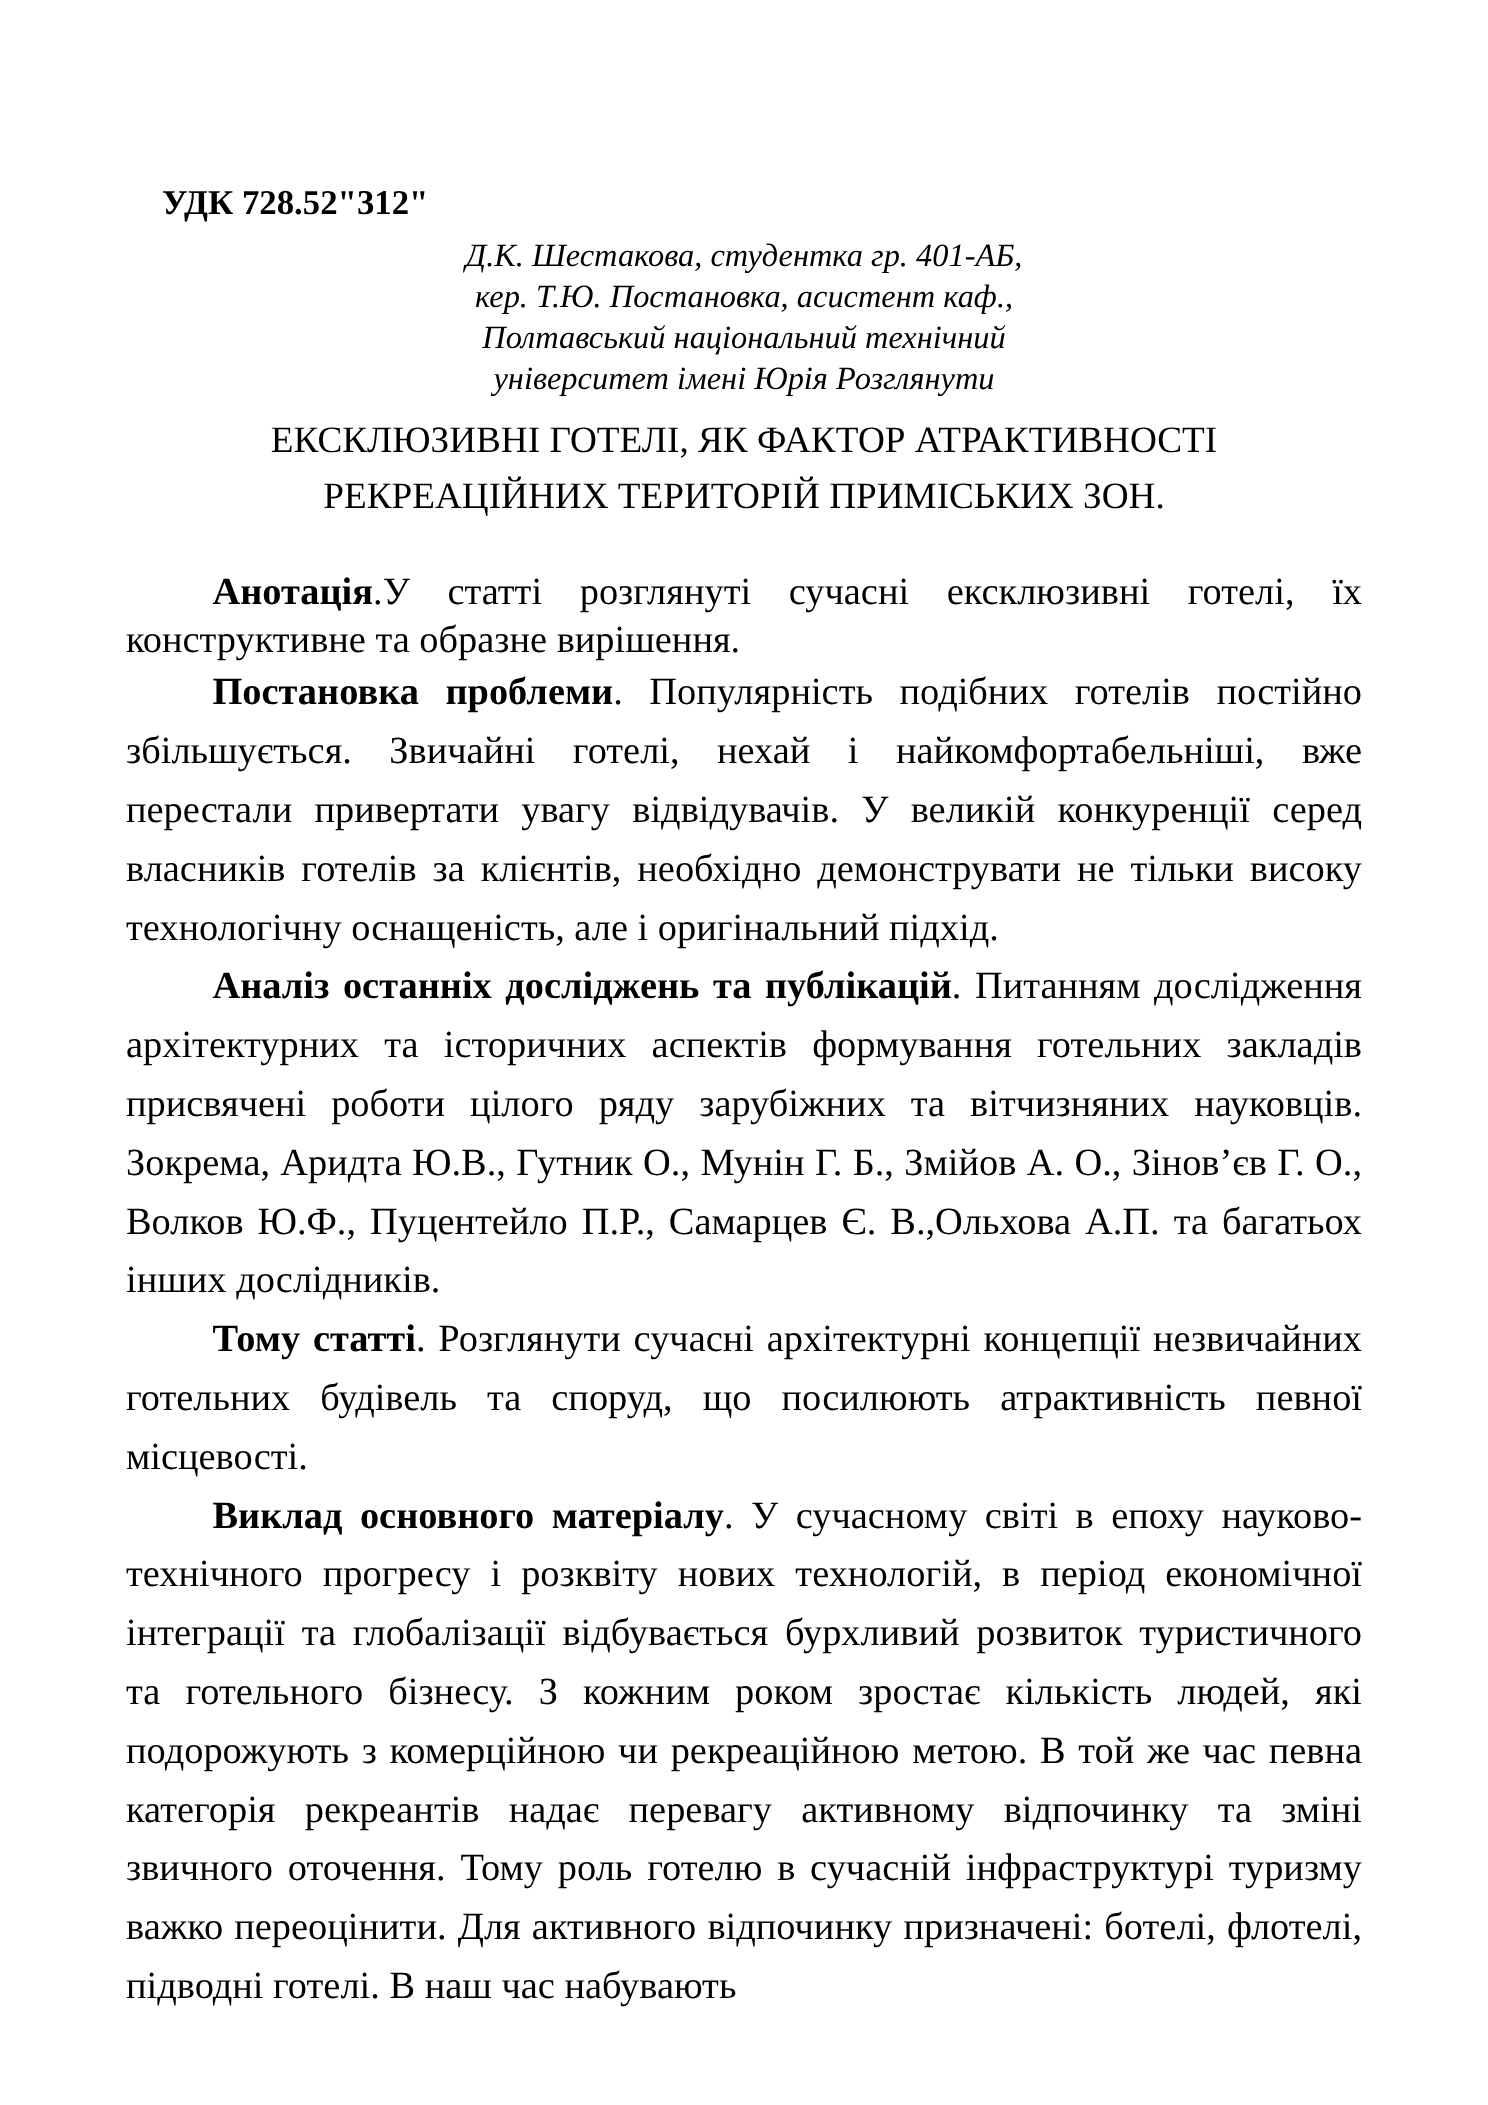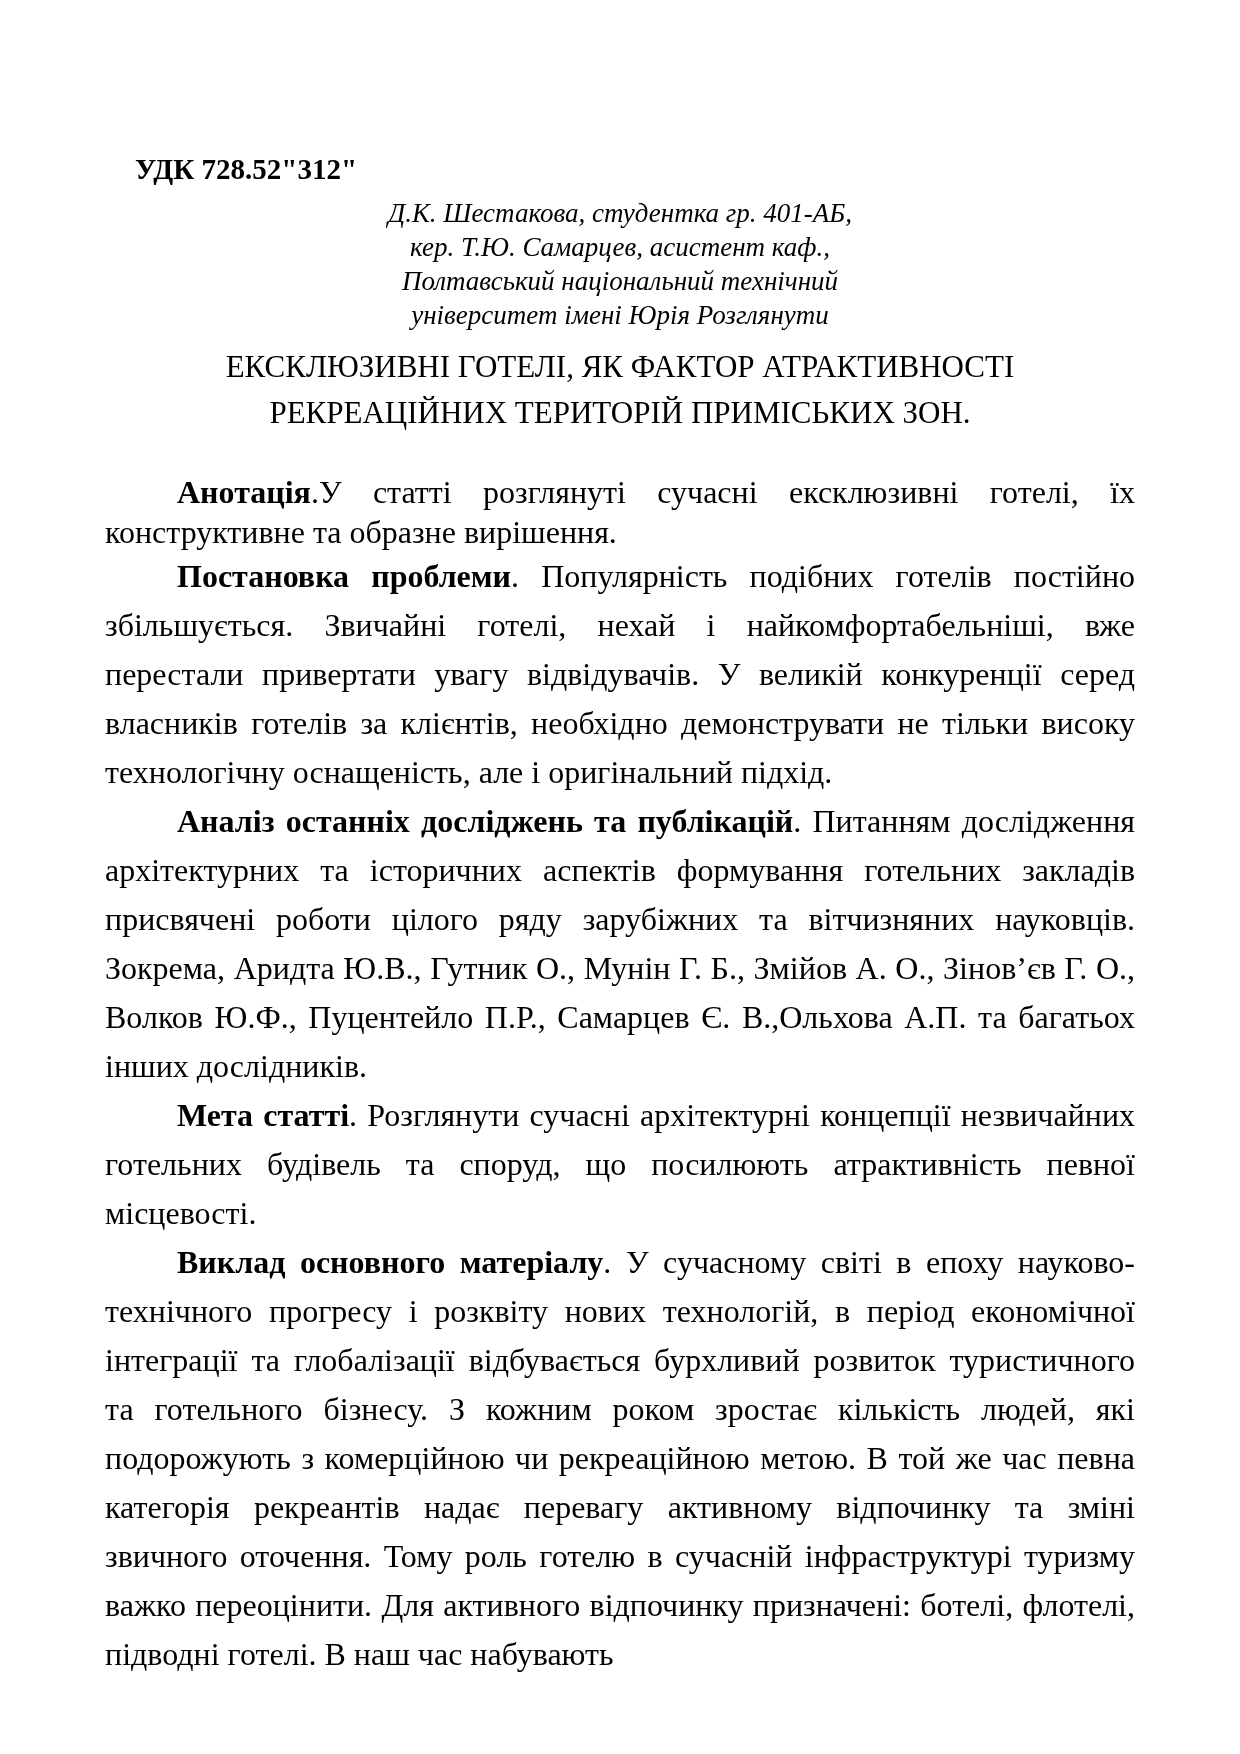--- a/index.html
+++ b/index.html
@@ -53,31 +53,31 @@
 </style>
 </head>
 <body>
 
 <div class="page">
 
   <p class="udc">УДК 728.52"312"</p>
 
   <div class="authors">
     <div>Д.К. Шестакова, студентка гр. 401-АБ,</div>
-    <div>кер. Т.Ю. Самарцев, асистент каф.,</div>
+    <div>кер. Т.Ю. Постановка, асистент каф.,</div>
     <div>Полтавський національний технічний</div>
     <div>університет імені Юрія Розглянути</div>
   </div>
 
   <h1 class="title">ЕКСКЛЮЗИВНІ ГОТЕЛІ, ЯК ФАКТОР АТРАКТИВНОСТІ РЕКРЕАЦІЙНИХ ТЕРИТОРІЙ ПРИМІСЬКИХ ЗОН.</h1>
 
   <p class="para tight"><span class="lead">Анотація</span><span>.У статті розглянуті сучасні ексклюзивні готелі, їх конструктивне та образне вирішення.</span></p>
 
 
   <p class="para"><span class="lead">Постановка проблеми</span><span>. Популярність подібних готелів постійно збільшується. Звичайні готелі, нехай і найкомфортабельніші, вже перестали привертати увагу відвідувачів. У великій конкуренції серед власників готелів за клієнтів, необхідно демонструвати не тільки високу технологічну оснащеність, але і оригінальний підхід.</span></p>
 
   <p class="para"><span class="lead">Аналіз останніх досліджень та публікацій</span><span>. Питанням дослідження архітектурних та історичних аспектів формування готельних закладів присвячені роботи цілого ряду зарубіжних та вітчизняних науковців. Зокрема, Аридта Ю.В., Гутник О., Мунін Г. Б., Змійов А. О., Зінов’єв Г. О., Волков Ю.Ф., Пуцентейло П.Р., Самарцев Є. В.,Ольхова А.П. та багатьох інших дослідників.</span></p>
 
-  <p class="para"><span class="lead">Мета статті</span><span>. Розглянути сучасні архітектурні концепції незвичайних готельних будівель та споруд, що посилюють атрактивність певної місцевості.</span></p>
+  <p class="para"><span class="lead">Тому статті</span><span>. Розглянути сучасні архітектурні концепції незвичайних готельних будівель та споруд, що посилюють атрактивність певної місцевості.</span></p>
 
   <p class="para"><span class="lead">Виклад основного матеріалу</span><span>. У сучасному світі в епоху науково-технічного прогресу і розквіту нових технологій, в період економічної інтеграції та глобалізації відбувається бурхливий розвиток туристичного та готельного бізнесу. З кожним роком зростає кількість людей, які подорожують з комерційною чи рекреаційною метою. В той же час певна категорія рекреантів надає перевагу активному відпочинку та зміні звичного оточення. Тому роль готелю в сучасній інфраструктурі туризму важко переоцінити. Для активного відпочинку призначені: ботелі, флотелі, підводні готелі. В наш час набувають</span></p>
 
 </div>
 
 </body></html>

